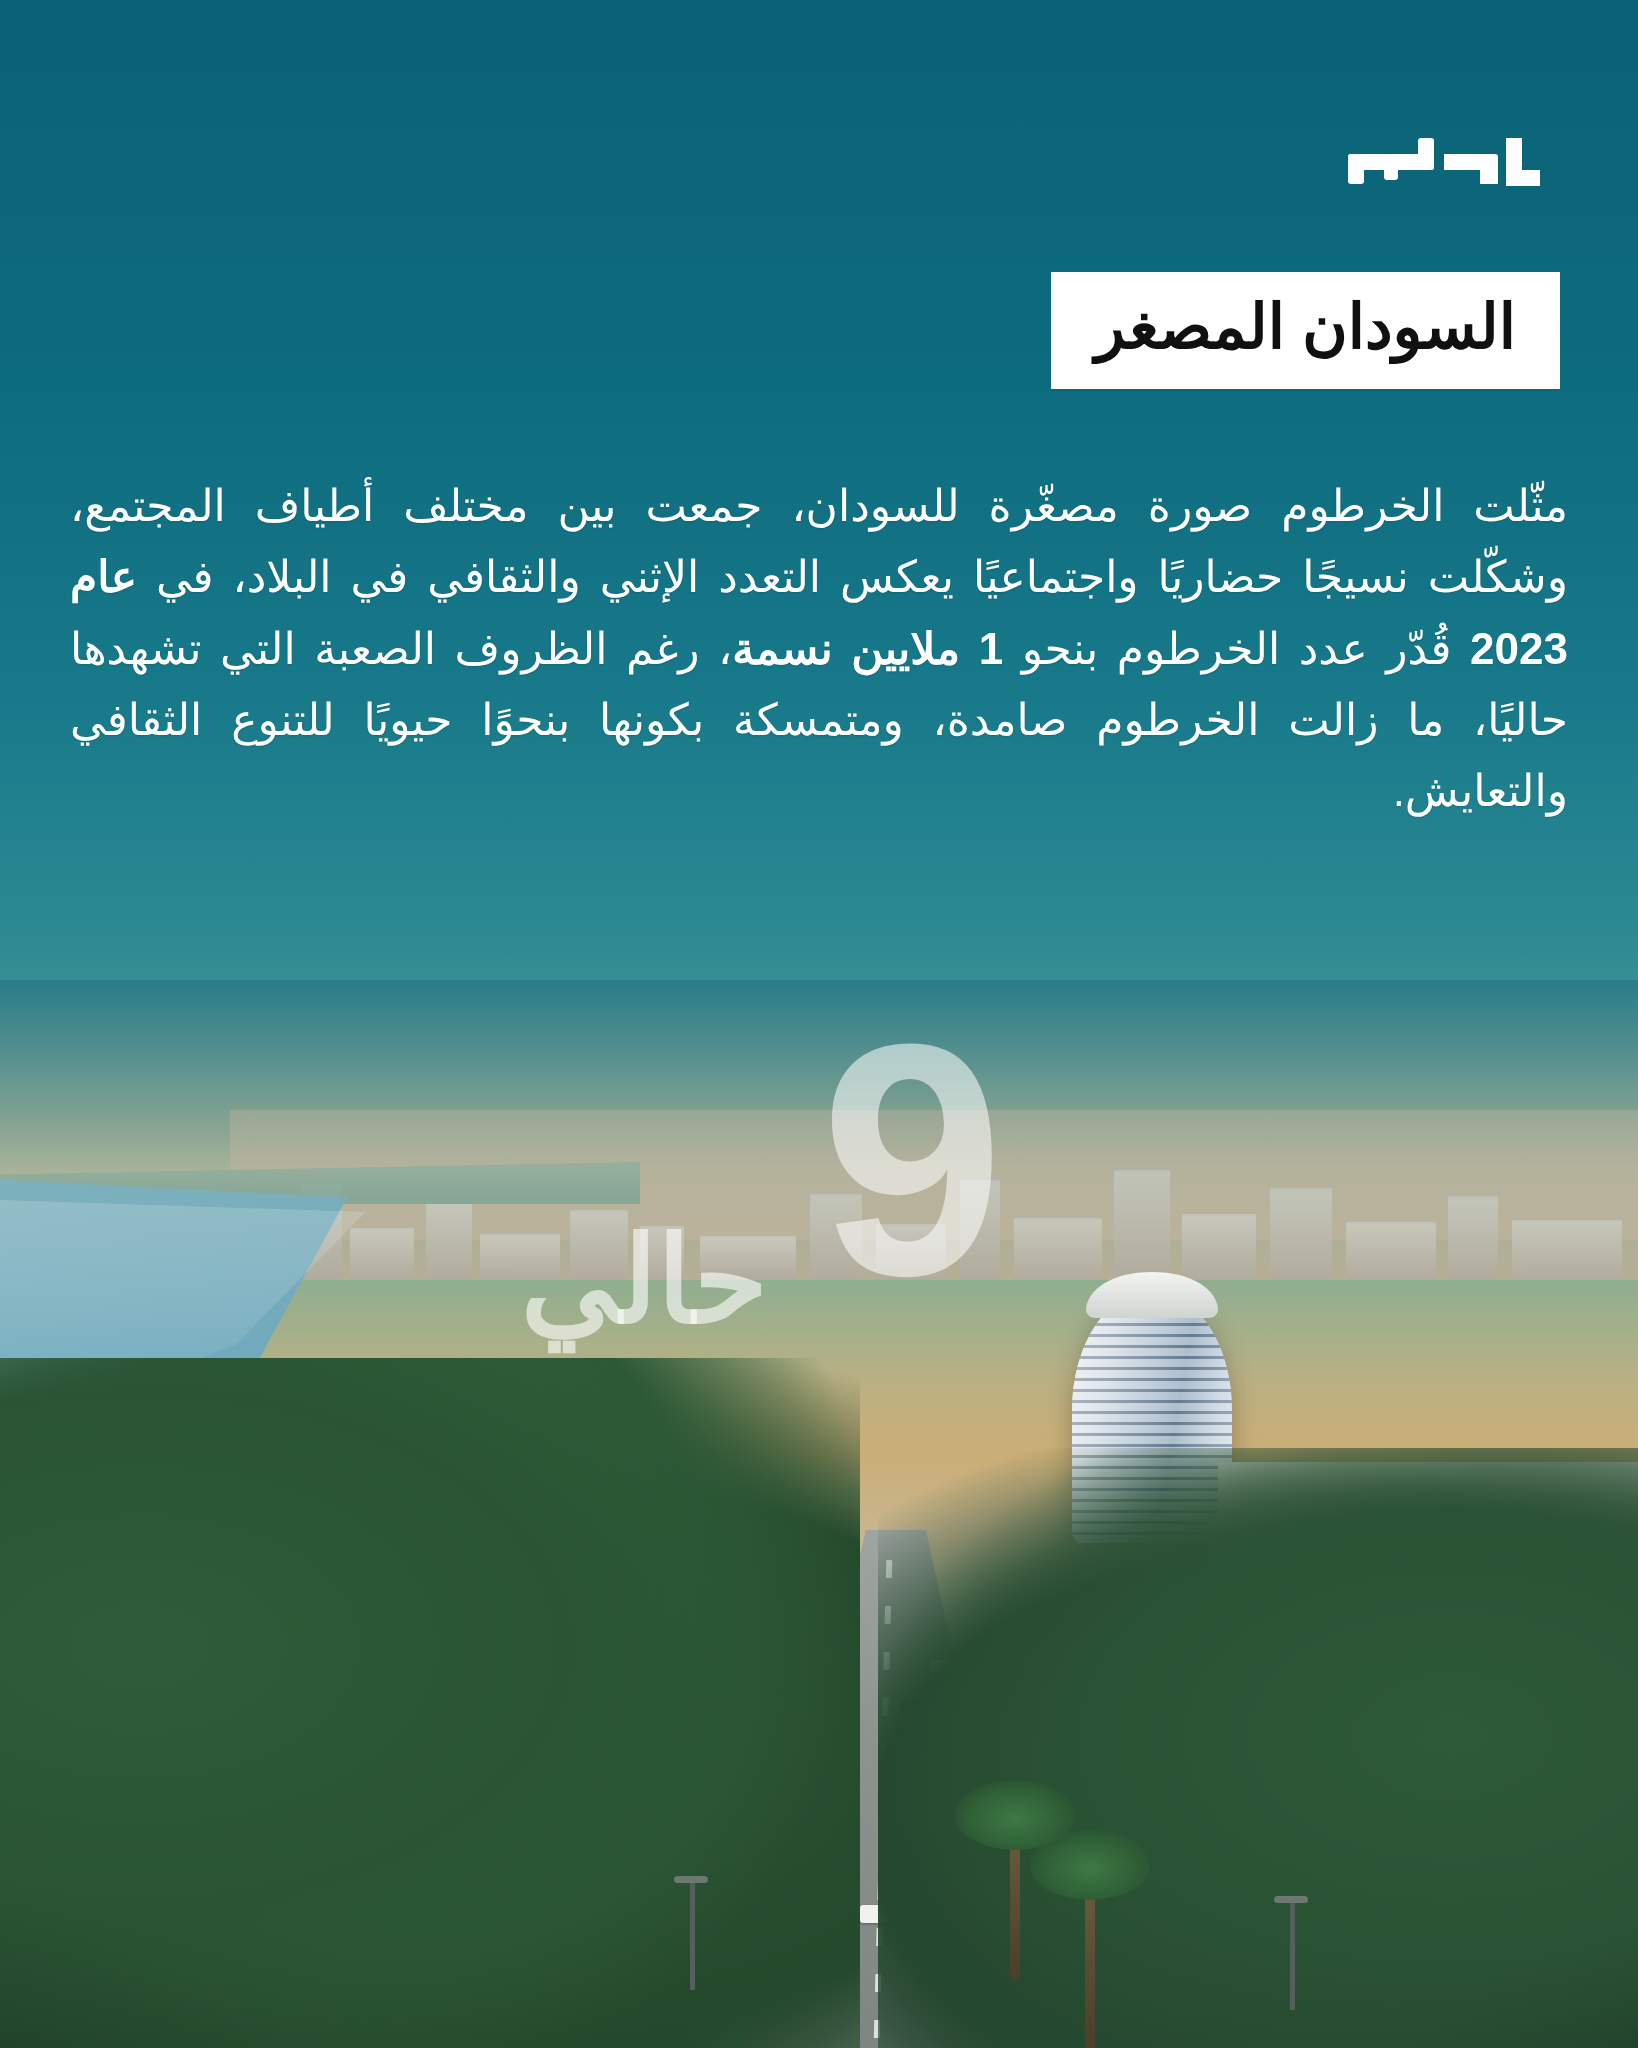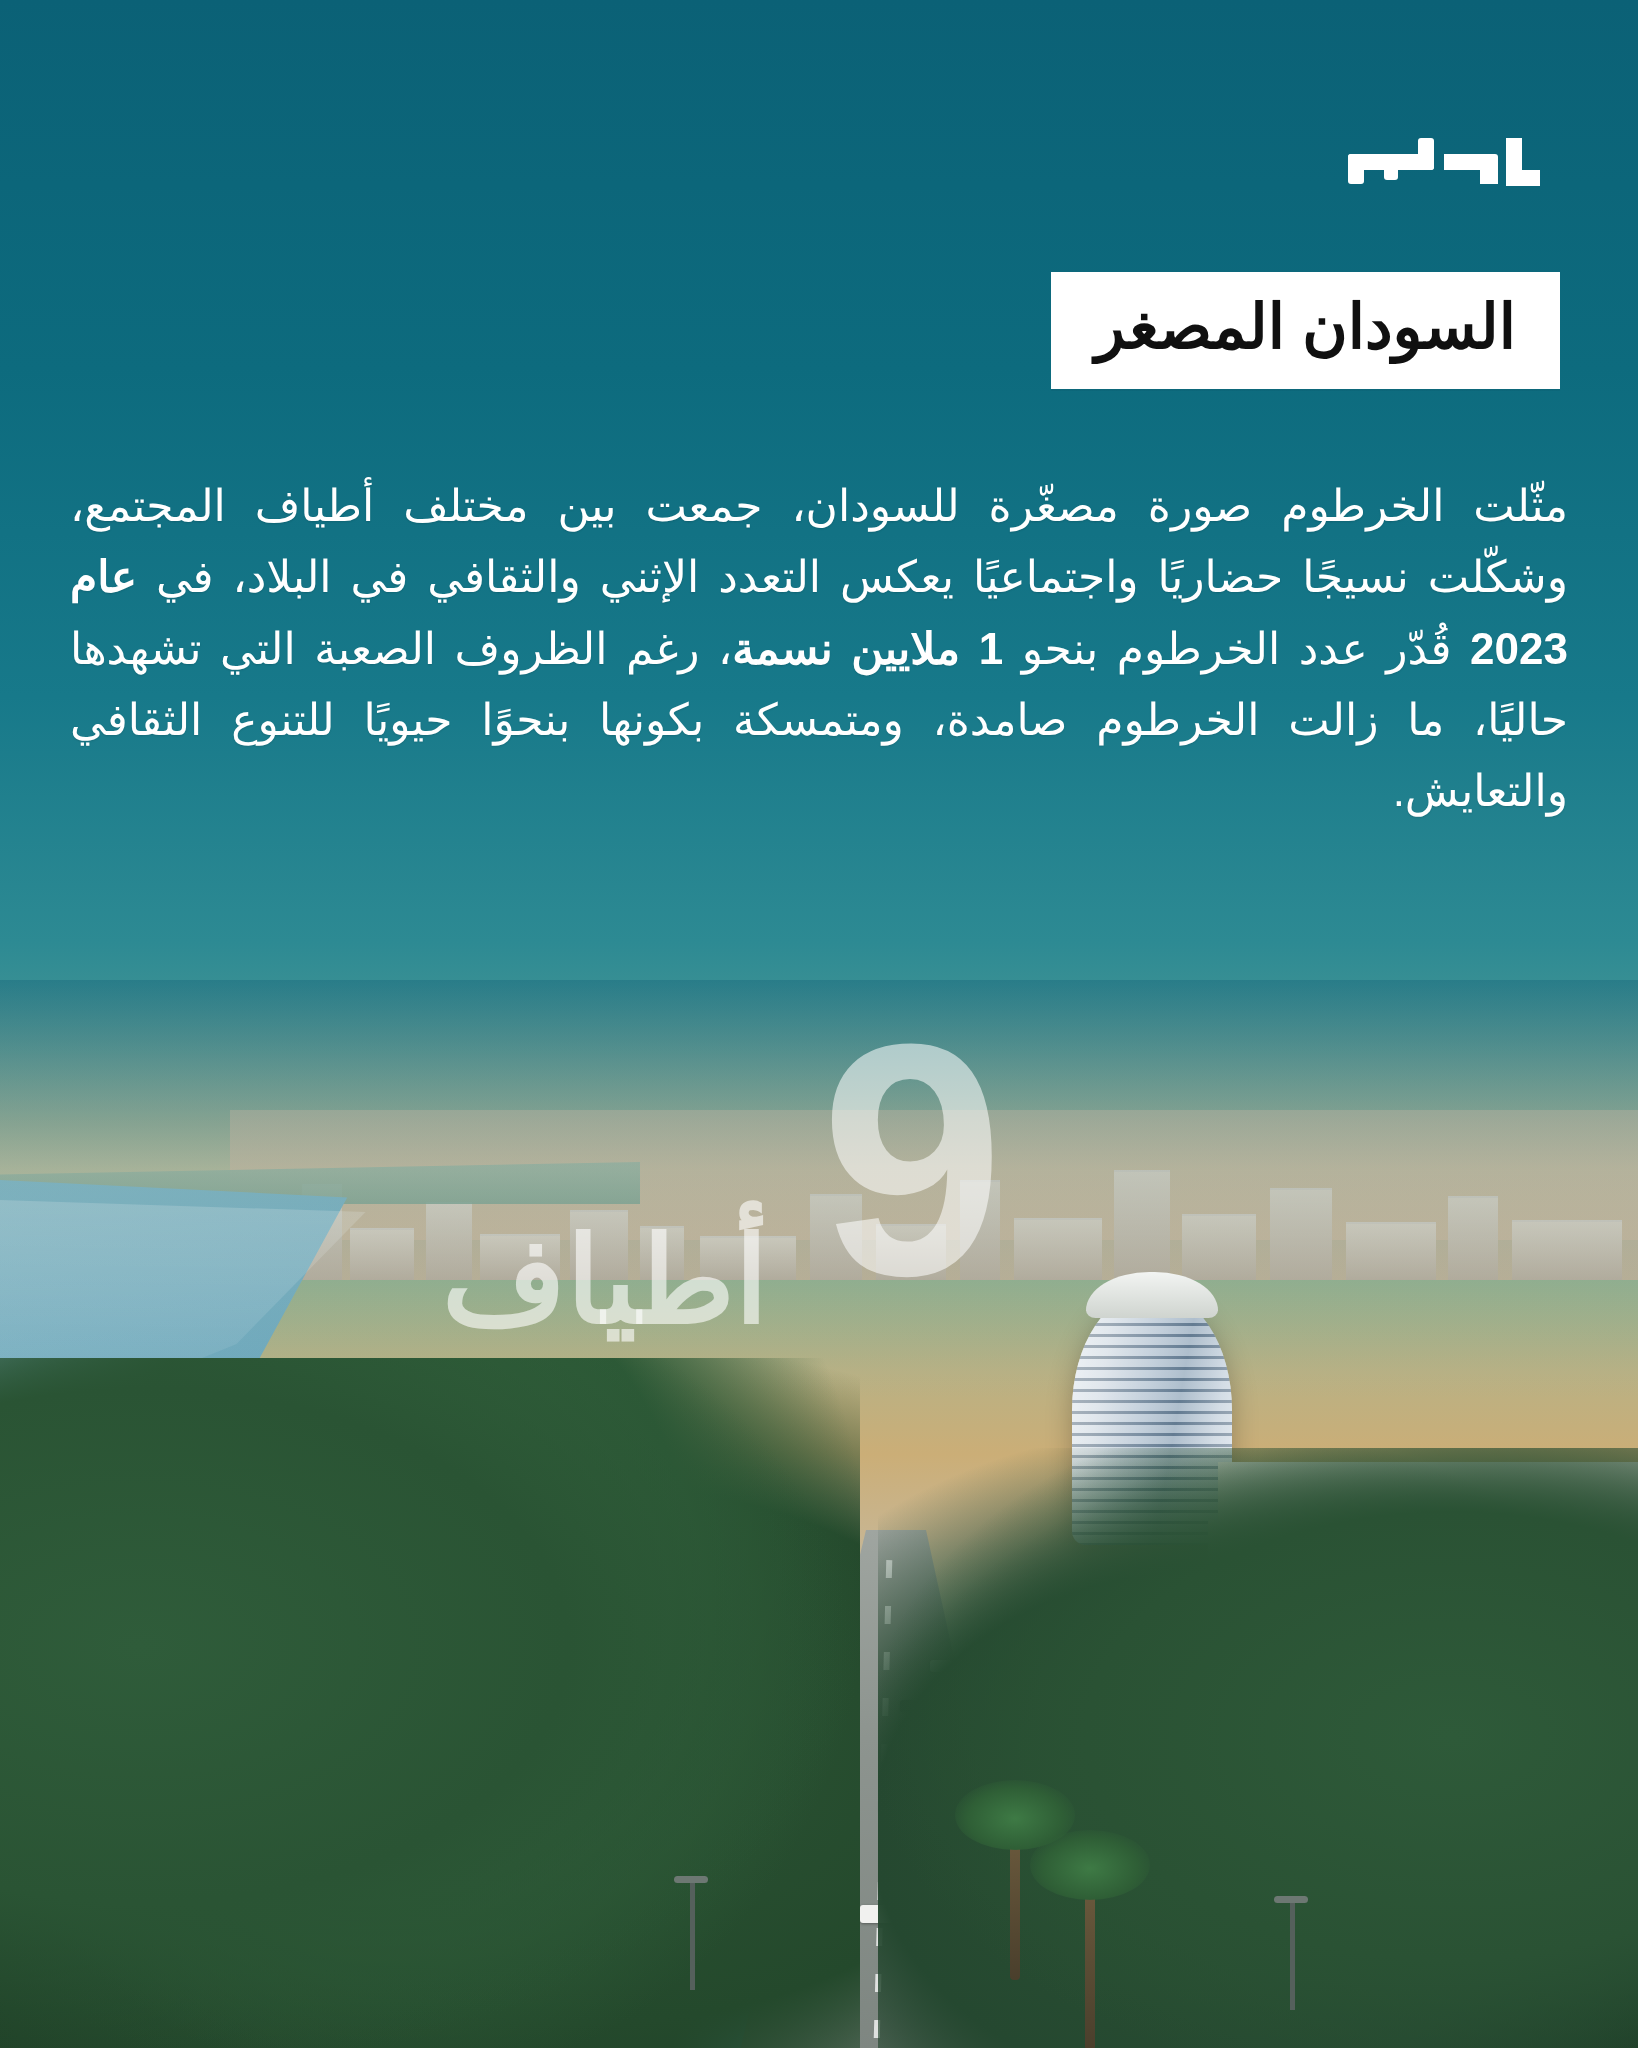--- a/index.html
+++ b/index.html
@@ -346,21 +346,21 @@
   <div class="palm" style="left:1010px; top:1830px;"></div>
   <div class="palm-top" style="left:955px; top:1780px;"></div>
   <div class="palm" style="left:1085px; top:1880px; height:170px;"></div>
   <div class="palm-top" style="left:1030px; top:1830px;"></div>
 
   <div class="lamp" style="left:690px; top:1880px;"></div>
   <div class="lamp" style="left:1290px; top:1900px;"></div>
 
   <div class="watermark">
     <div class="wm-number">9</div>
-    <div class="wm-word2">أطياف</div>
+    <div class="wm-word2">حالي</div>
   </div>
 
   <div class="brand">
     <svg width="220" height="70" viewBox="0 0 220 70" aria-hidden="true">
       <g fill="#ffffff">
         <rect x="8" y="26" width="86" height="16" rx="3"></rect>
         <rect x="8" y="26" width="16" height="30" rx="3"></rect>
         <rect x="44" y="26" width="14" height="26" rx="3"></rect>
         <rect x="78" y="10" width="16" height="32" rx="3"></rect>
         <path d="M104 26 h44 a10 10 0 0 1 10 10 v20 h-18 v-14 h-36 z"></path>

